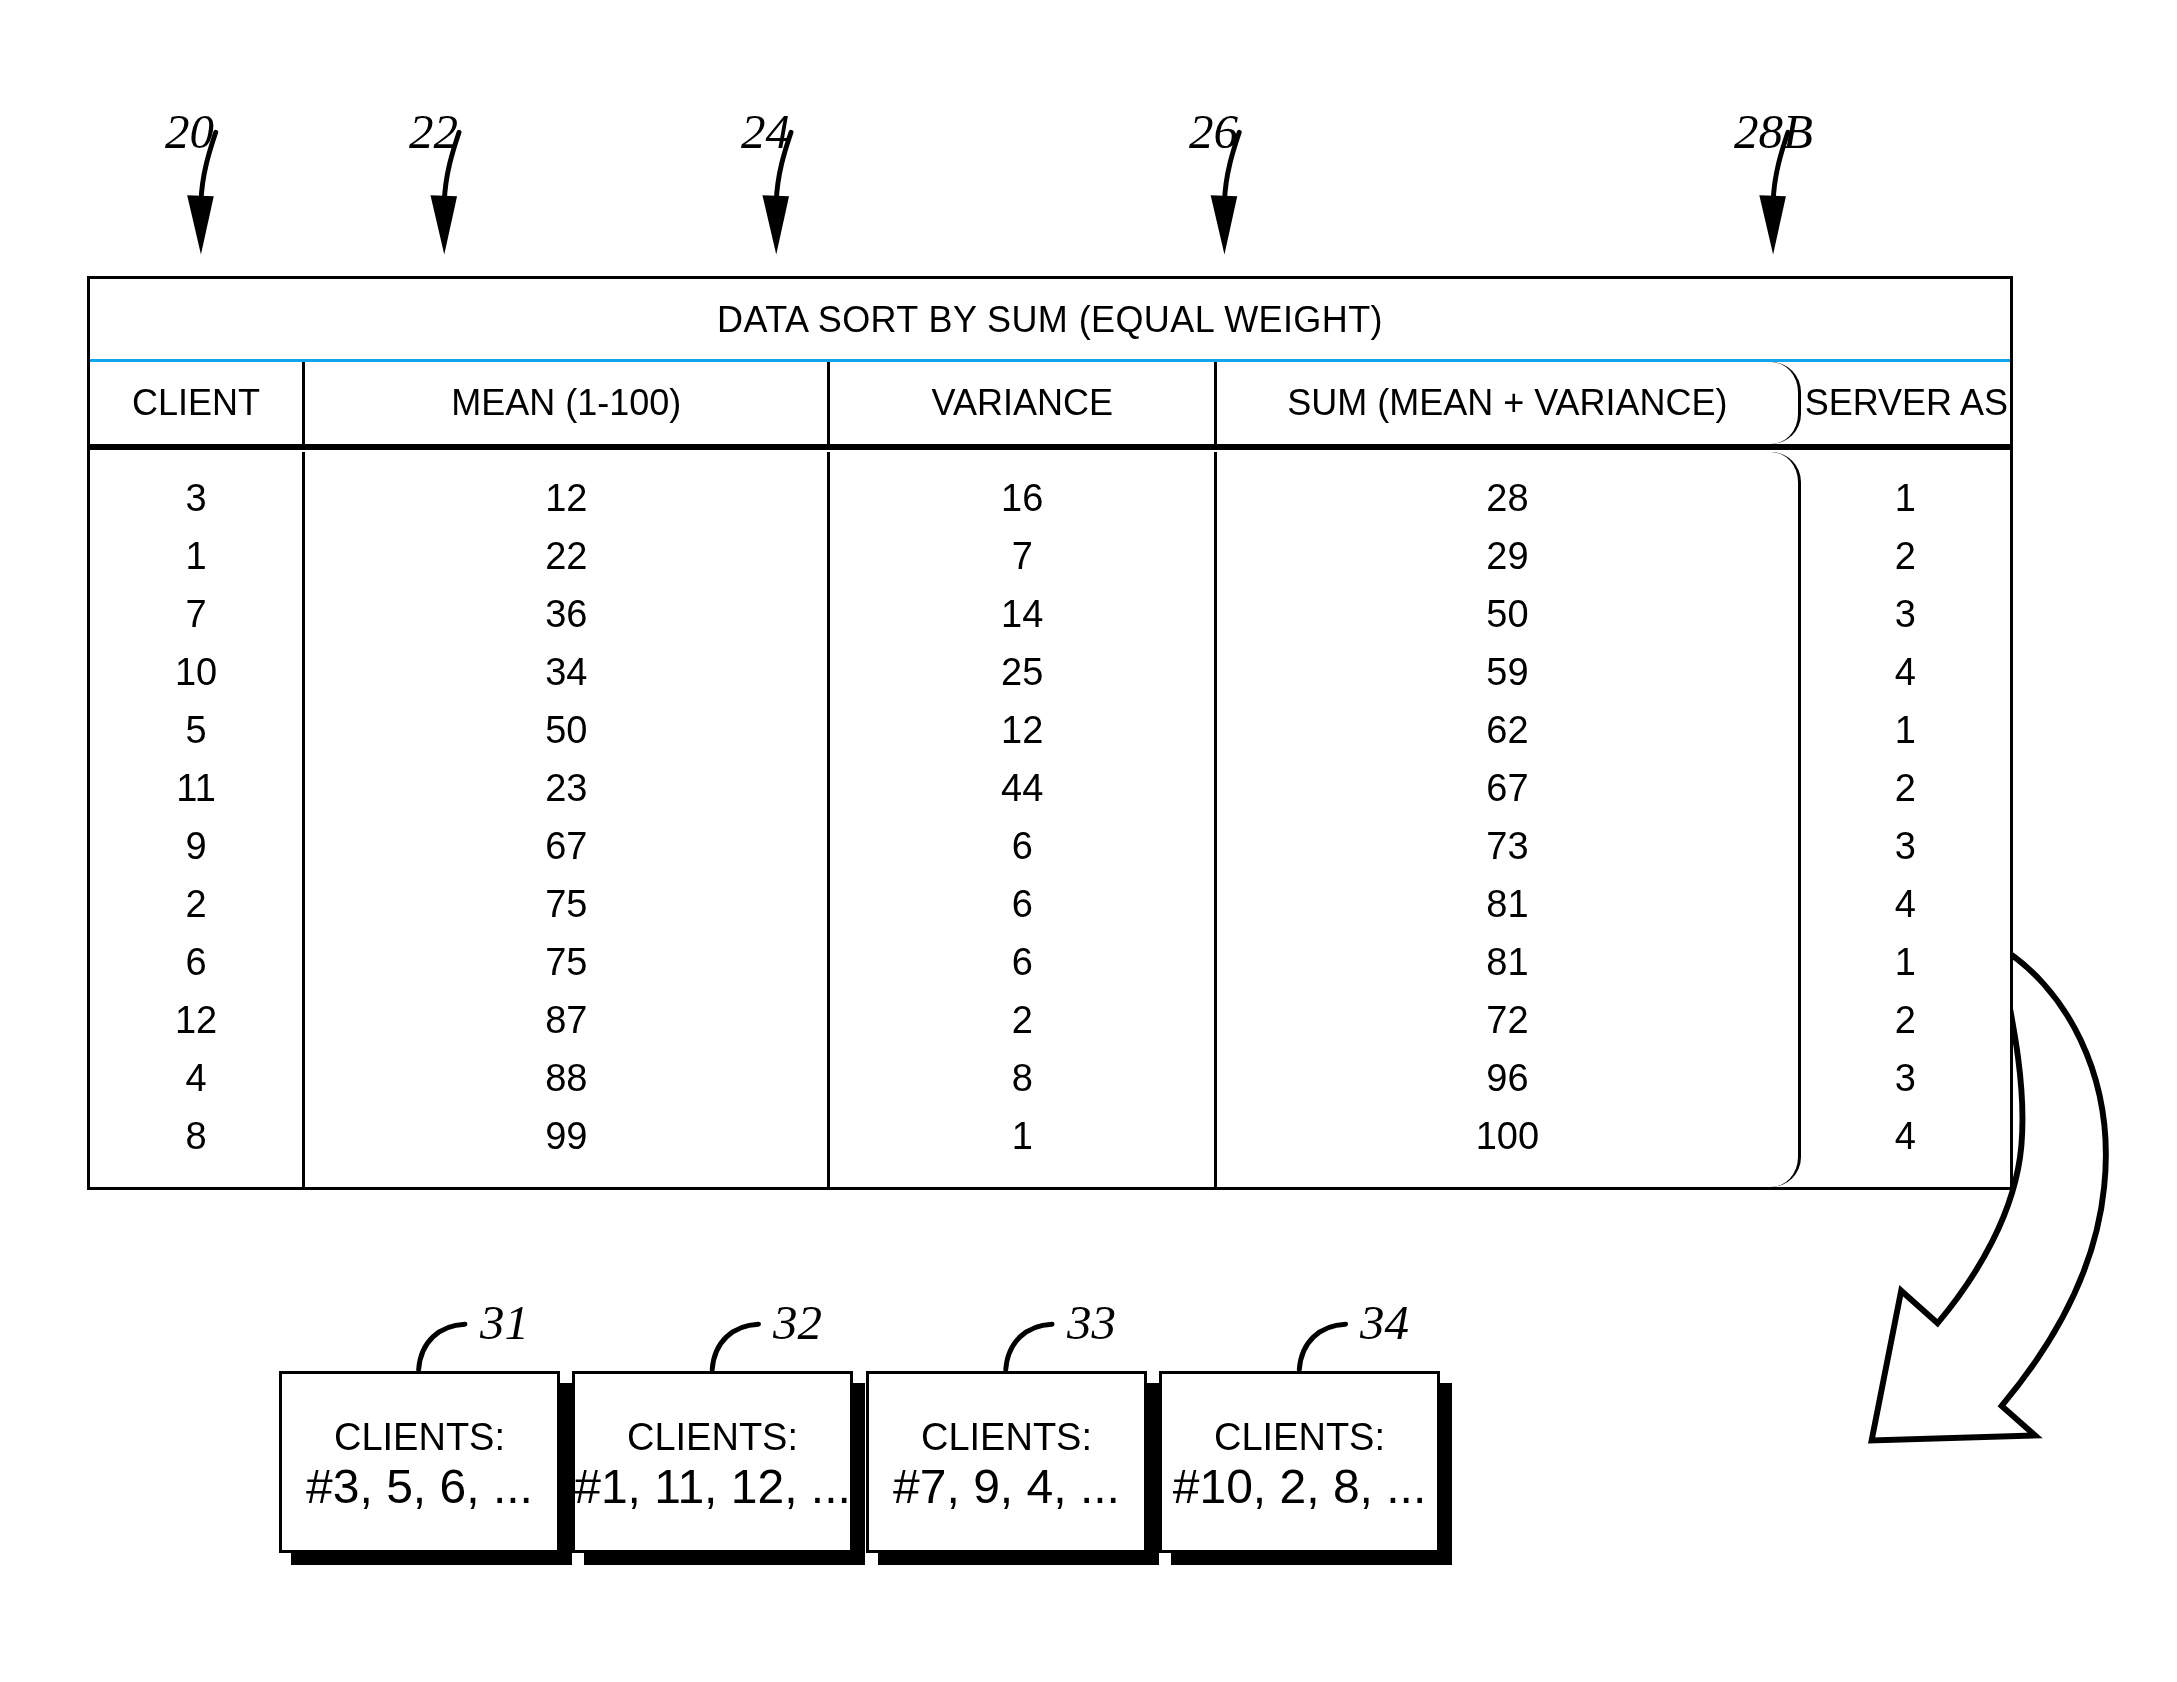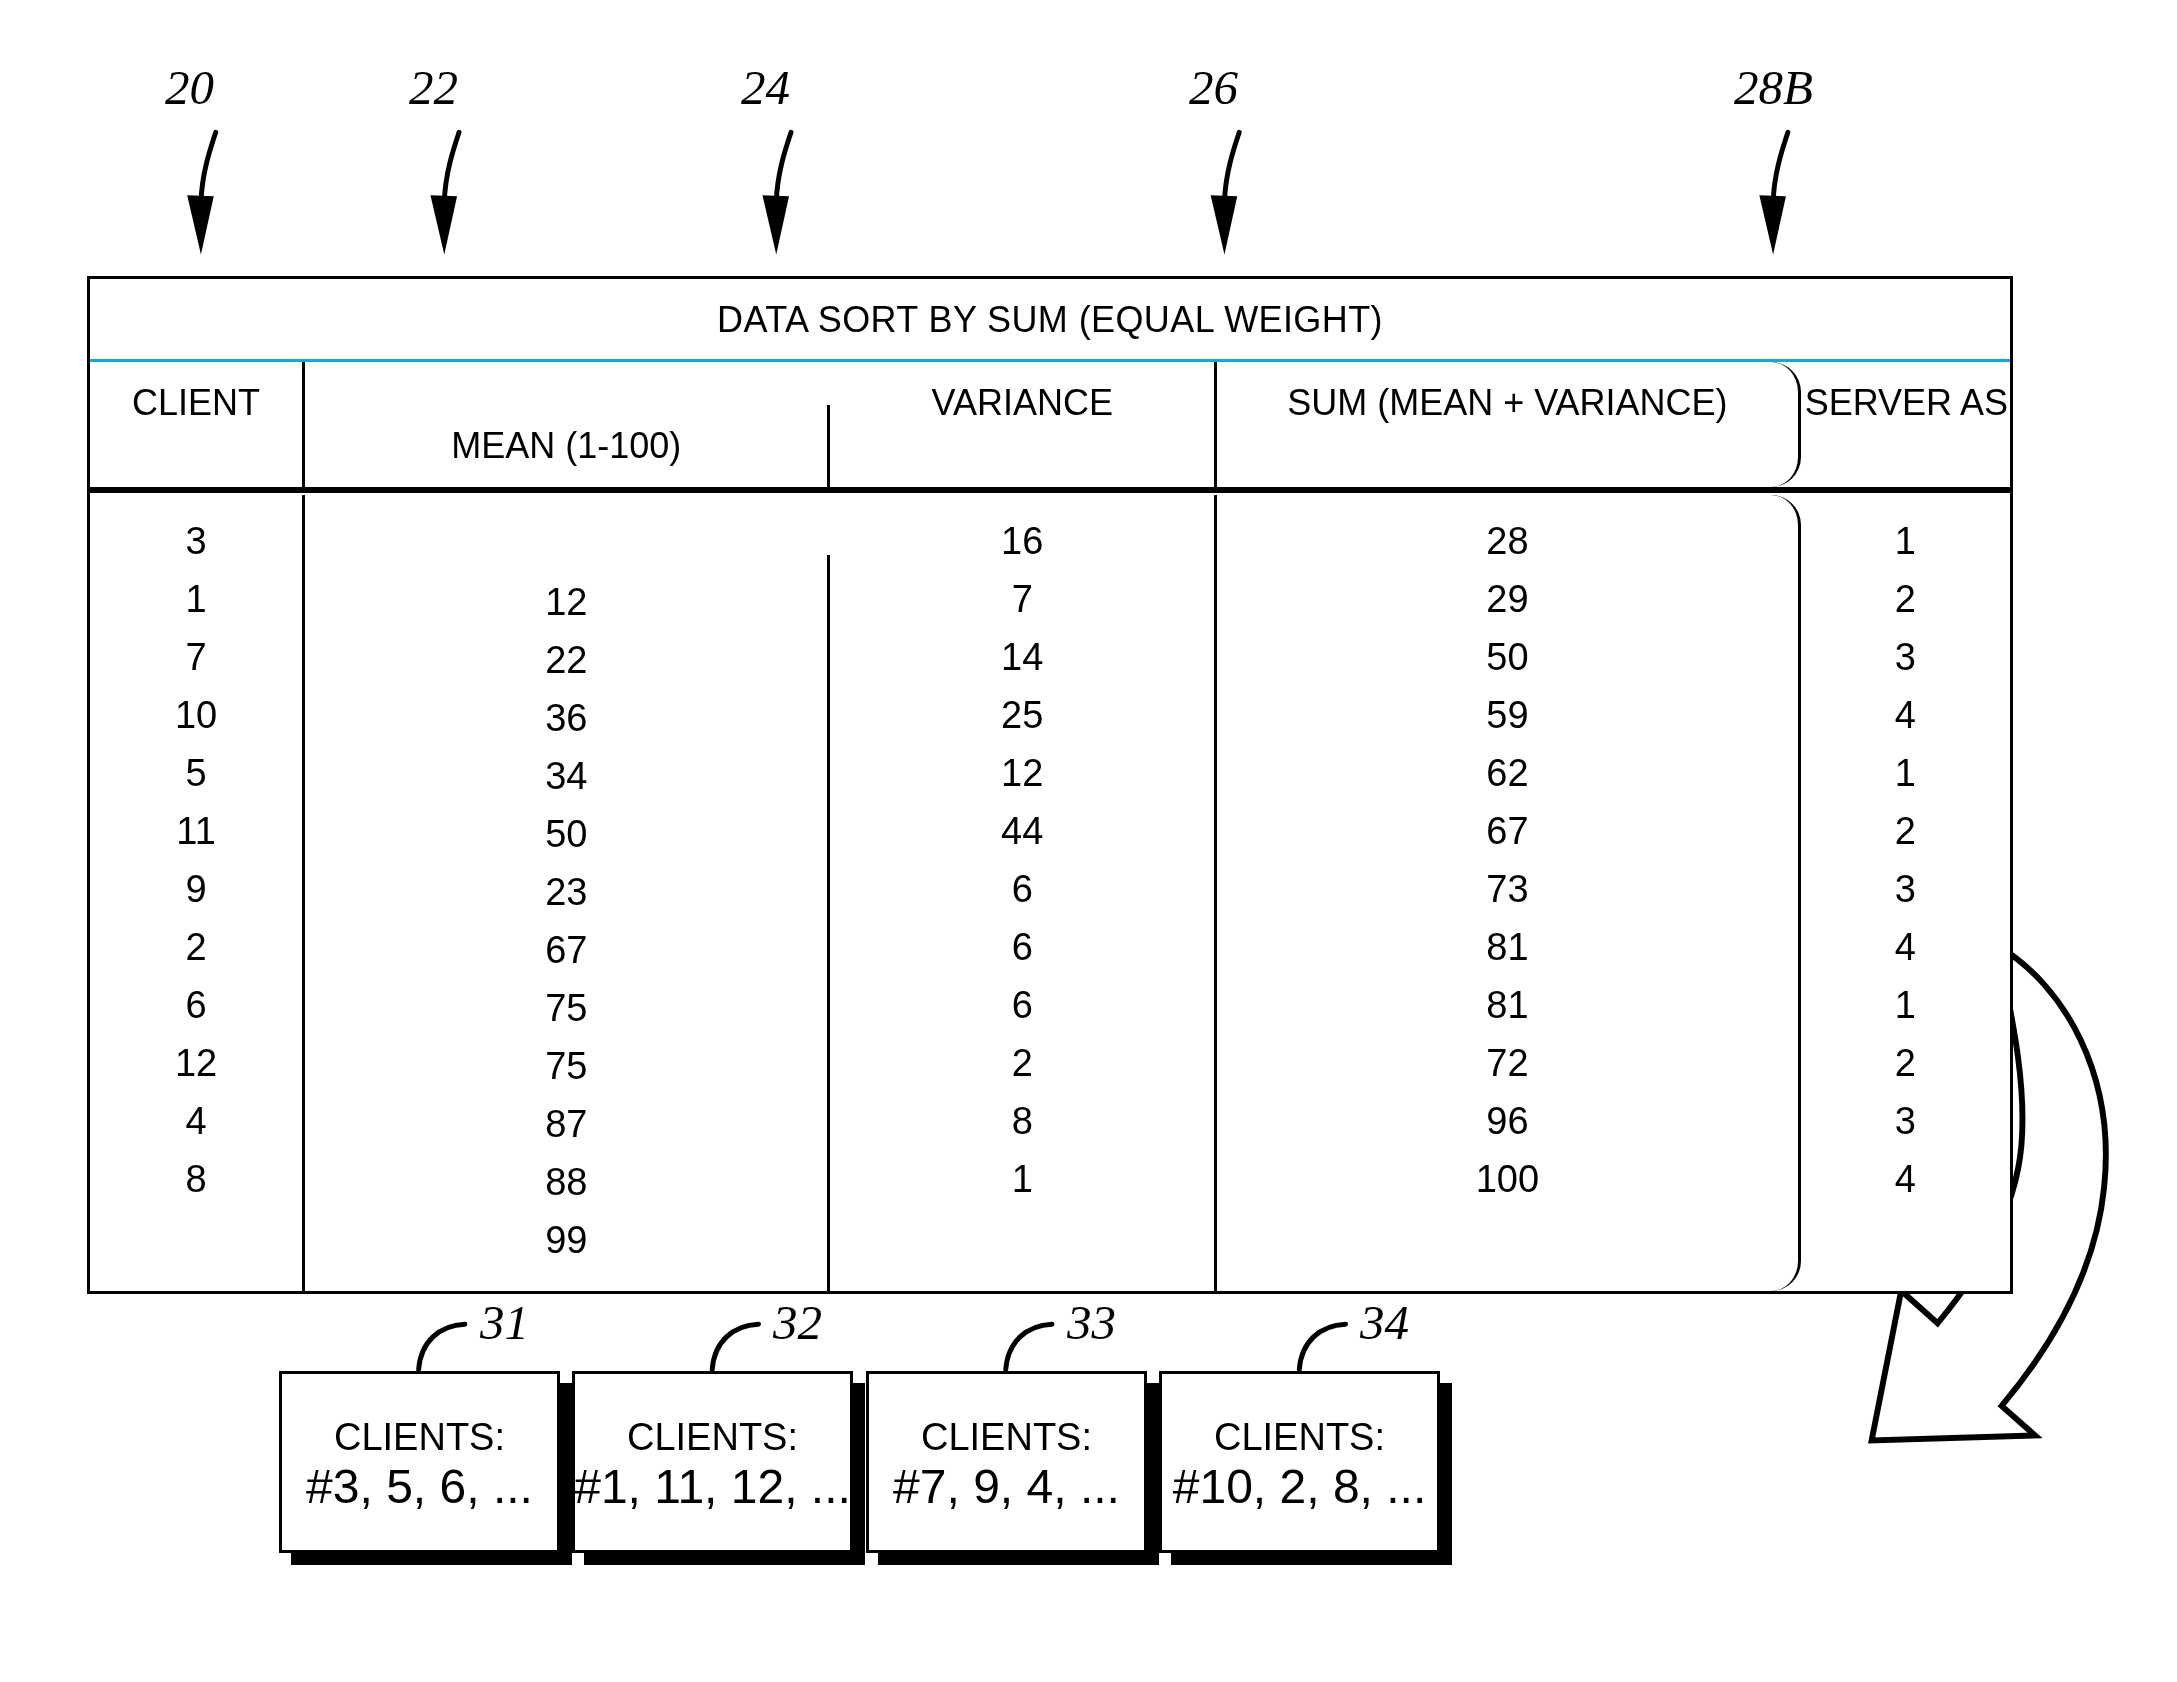--- a/index.html
+++ b/index.html
@@ -18,20 +18,21 @@
 
   
   .callout {
     position: absolute;
     font-style: italic;
     font-weight: 400;
     font-size: 49px;
     line-height: 1;
     font-family: "Liberation Serif", serif;
     white-space: nowrap;
+    margin-top: 44px;
   }
   .callout-svg {
     position: absolute;
     left: 0;
     top: 0;
     width: 2177px;
     height: 1683px;
     pointer-events: none;
   }
 
@@ -91,21 +92,21 @@
   .cell {
     text-align: center;
     font-size: 38px;
     line-height: 58px;
     height: 58px;
     white-space: nowrap;
   }
 
   
   .c0 { width: 217px; }
-  .c1 { width: 530px; margin-top: 43px; }
+  .c1 { width: 530px; }
   .c2 { width: 390px; }
   .c3 { width: 589px; border-radius: 30px; }
   .c4 { width: 211px; }
   .c4 { width: 211px; }
 
   
   .sbox {
     position: absolute;
     width: 281px;
     height: 182px;

